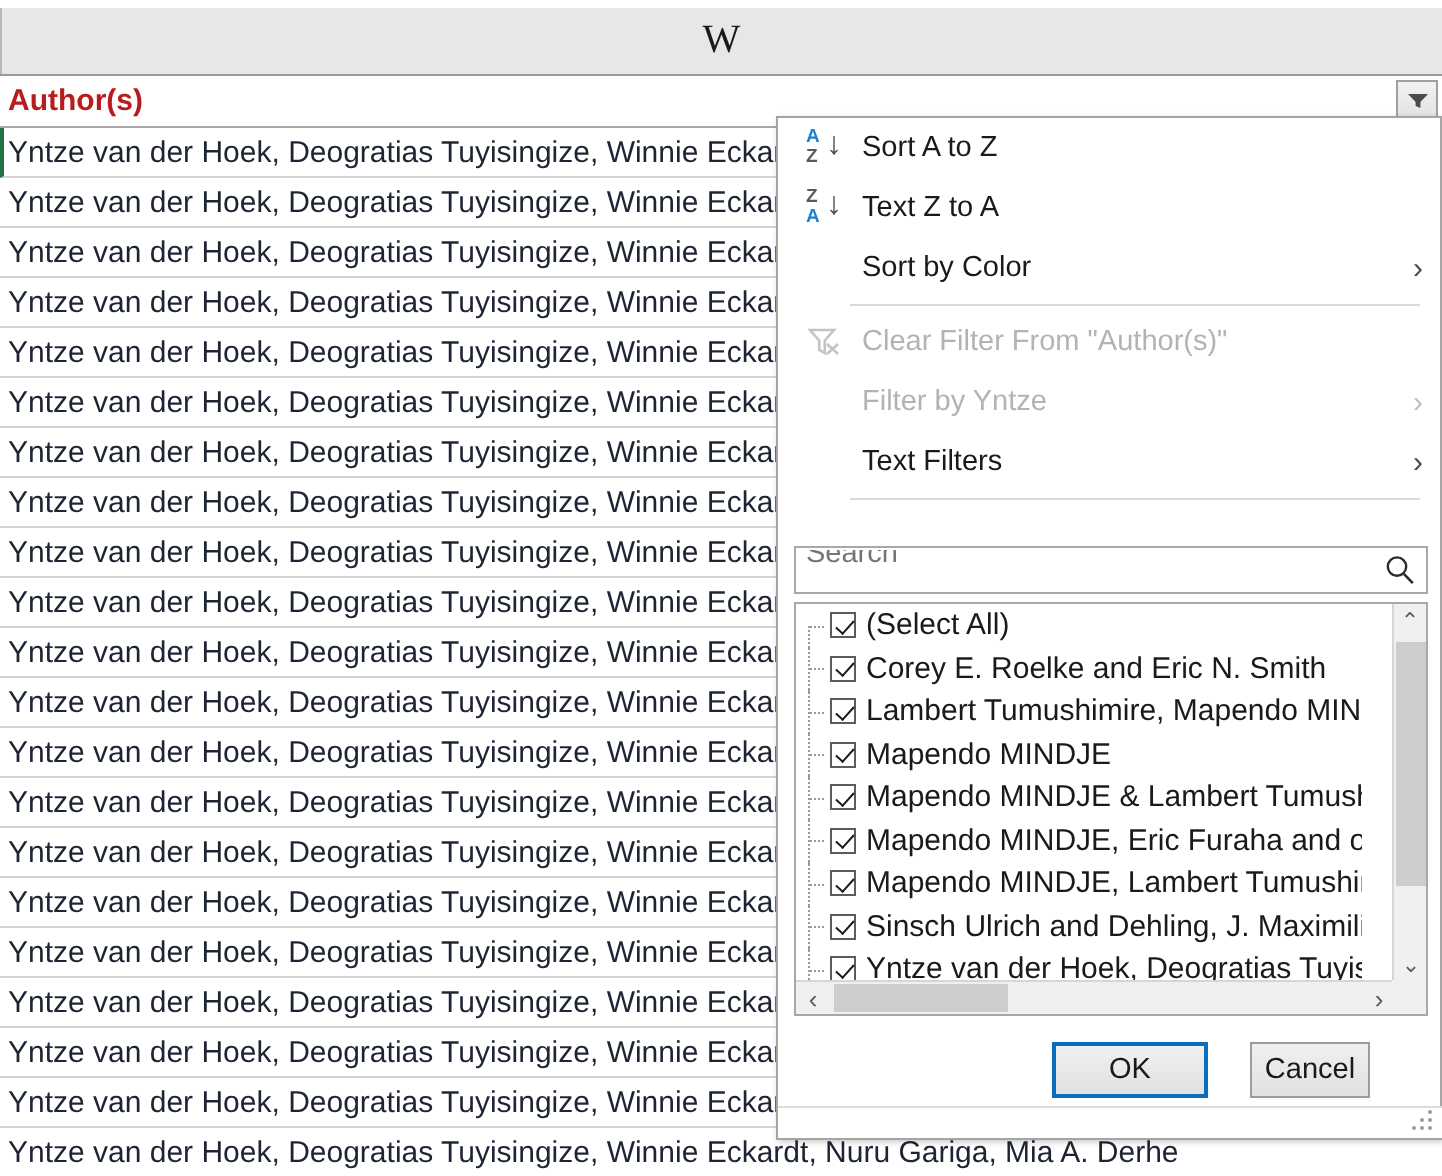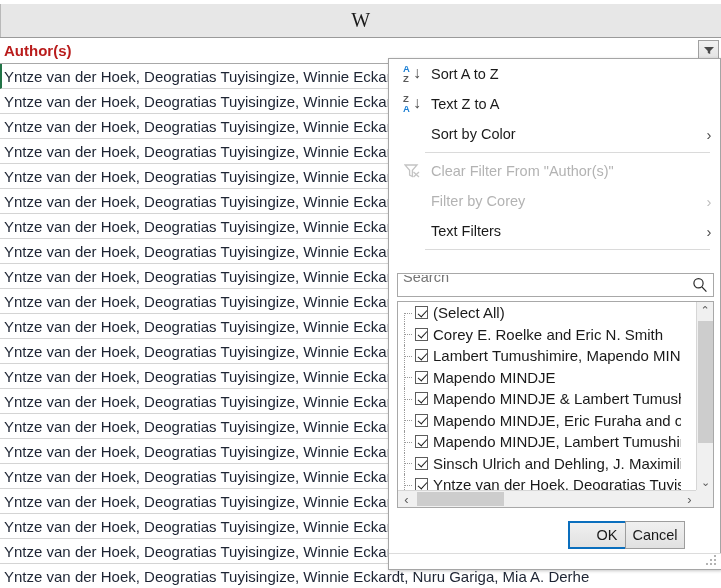--- a/index.html
+++ b/index.html
@@ -350,21 +350,20 @@
     display: flex;
     align-items: center;
     justify-content: center;
     cursor: pointer;
     font-family: "Liberation Sans", sans-serif;
   }
   .btn.ok {
     left: 137px;
     width: 78px;
     border: 2px solid #0a6ebd;
-    margin-left: 42px;
   }
   .btn.cancel {
     left: 236px;
     width: 60px;
   }
 
   
   .grip {
     position: absolute;
     right: 2px;
@@ -512,21 +511,21 @@
         <svg width="17" height="15" viewBox="0 0 17 15">
           <path d="M1 1 L13 1 L8.4 6.2 L8.4 12.5 L5.6 11 L5.6 6.2 Z" fill="none" stroke="#c4c4c4" stroke-width="1.3"></path>
           <path d="M9.5 8 L15 13 M15 8 L9.5 13" stroke="#c4c4c4" stroke-width="1.3"></path>
         </svg>
       </span>
       <span class="mi-label">Clear Filter From "Author(s)"</span>
     </div>
 
     <div class="menu-item disabled">
       <span class="mi-icon"></span>
-      <span class="mi-label">Filter by Corey</span>
+      <span class="mi-label">Filter by Yntze</span>
       <span class="mi-arrow">›</span>
     </div>
 
     <div class="menu-item">
       <span class="mi-icon"></span>
       <span class="mi-label">Text Filters</span>
       <span class="mi-arrow">›</span>
     </div>
 
     <div class="menu-sep"></div>

